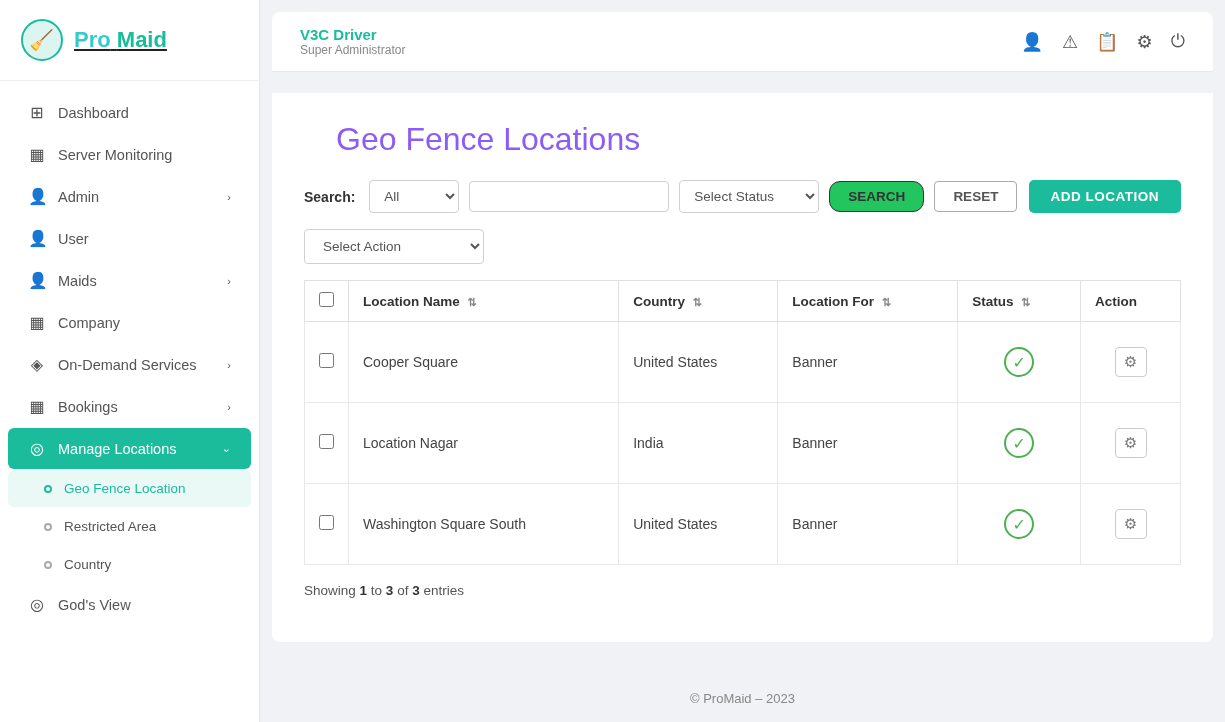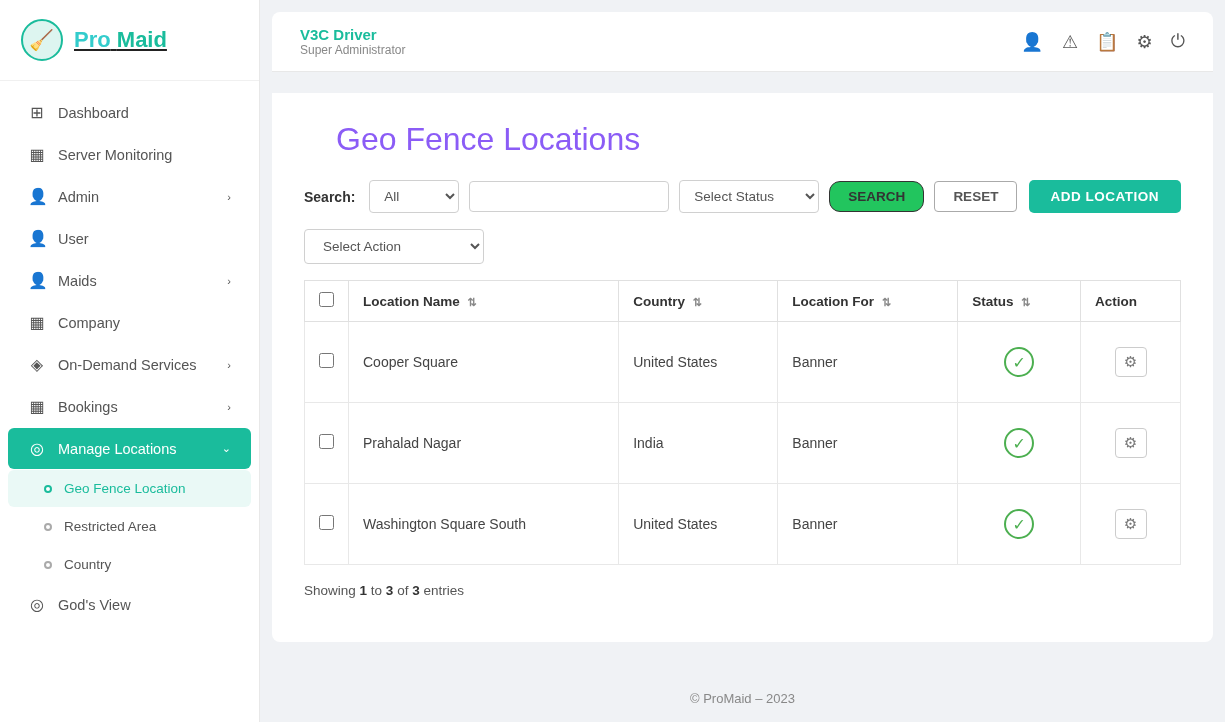--- a/index.html
+++ b/index.html
@@ -439,21 +439,21 @@
       <span class="status-check">✓</span>
     </td>
     <td class="td-center">
       <button class="gear-btn">⚙</button>
     </td>
   </tr>
           <tr>
     <td class="td-center">
       <input type="checkbox" style="">
     </td>
-    <td>Prahalad Nagar</td>
+    <td>Location Nagar</td>
     <td>India</td>
     <td>Banner</td>
     <td class="td-center">
       <span class="status-check">✓</span>
     </td>
     <td class="td-center">
       <button class="gear-btn">⚙</button>
     </td>
   </tr>
           <tr>

